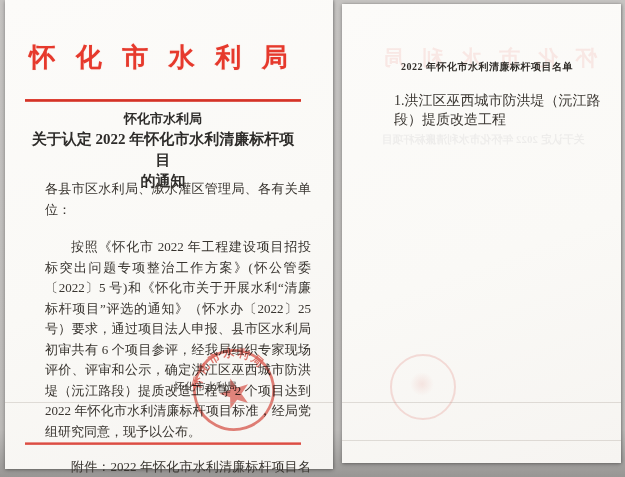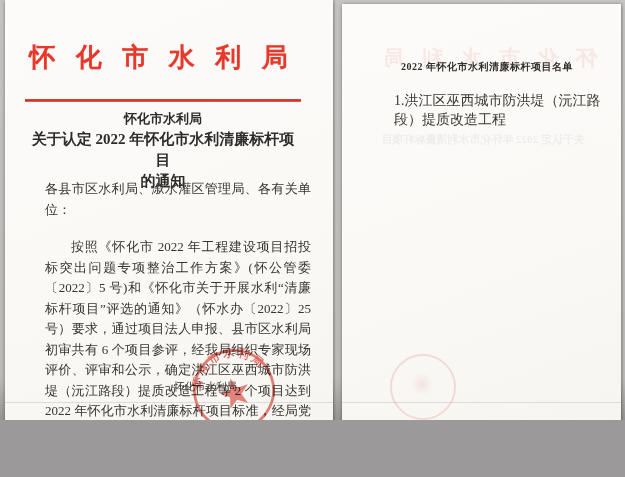--- a/index.html
+++ b/index.html
@@ -3,21 +3,21 @@
 <meta charset="utf-8">
 <style>
   html, body { margin: 0; padding: 0; }
   body {
     font-family: "Liberation Serif", "DejaVu Serif", serif;
     background: #9b9999;
   }
   .canvas {
     position: relative;
     width: 625px;
-    height: 420px;
+    height: 477px;
     background: linear-gradient(180deg, #c6c4c2 0%, #bdbbb9 90%, #989694 100%);
     overflow: hidden;
   }
   .page {
     position: absolute;
     background: linear-gradient(160deg, #fcfbf9 0%, #faf9f6 55%, #f6f4f1 100%);
     box-shadow: 0 1px 4px rgba(0,0,0,0.35), 1px 0 2px rgba(0,0,0,0.15);
   }
   .page-left  { left: 5px;   top: 0;   width: 328px; height: 469px; }
   .page-right { left: 342px; top: 4px; width: 279px; height: 459px; }

